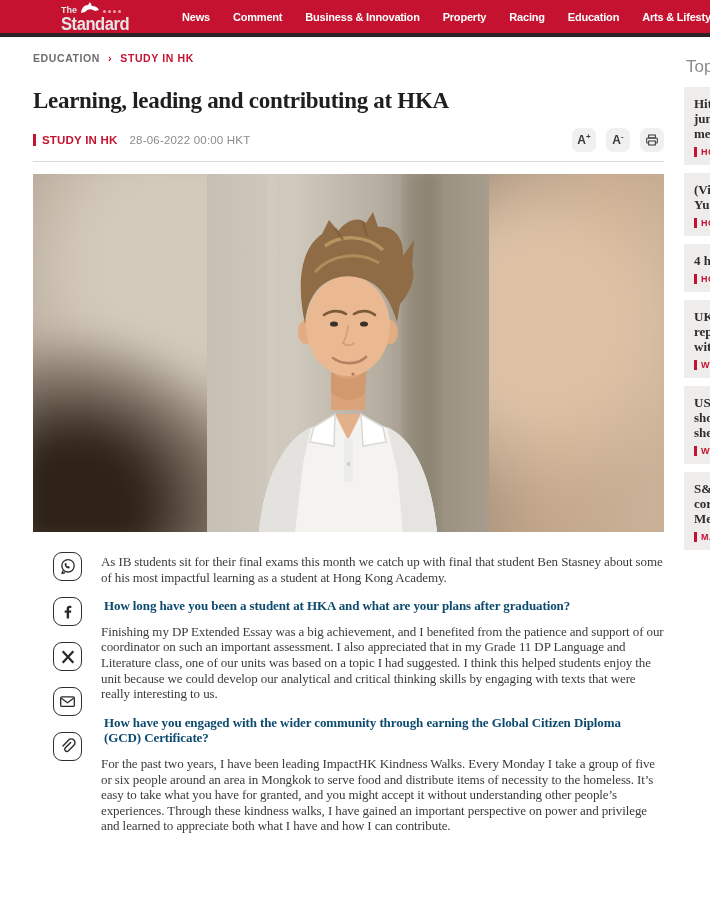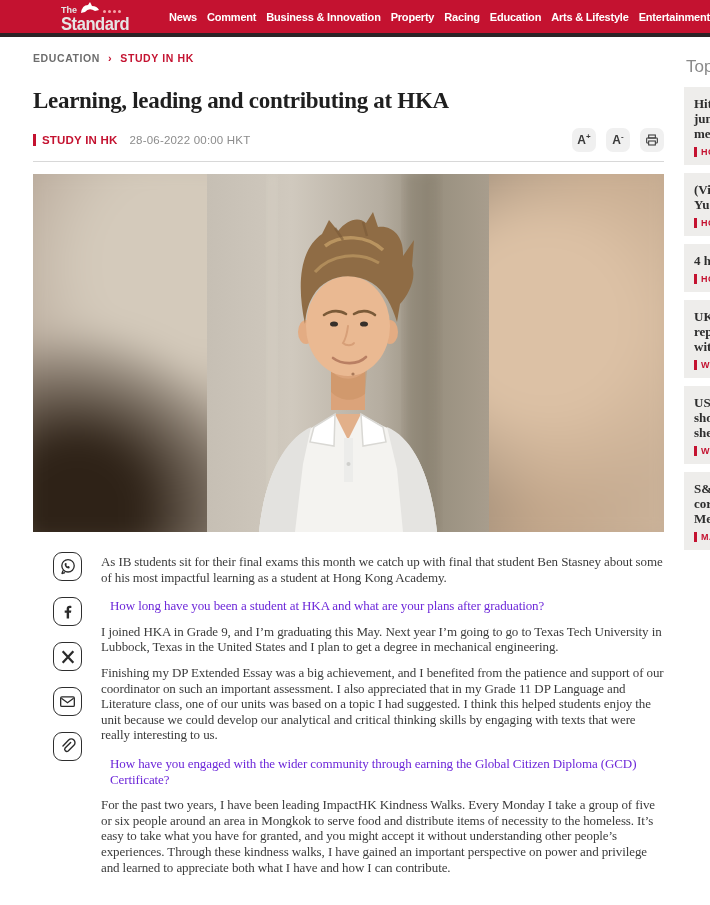--- a/index.html
+++ b/index.html
@@ -12,21 +12,21 @@
     border-bottom:4px solid #2b2326; display:flex; align-items:center; }
   .hamburger { margin-left:33px; width:17px; cursor:pointer; }
   .hamburger span { display:block; height:2px; background:#fff; margin:3px 0; border-radius:1px; }
   .logo { margin-left:28px; color:#e5e5e5; line-height:1; position:relative; width:80px; cursor:pointer; }
   .logo-top { display:flex; align-items:flex-end; gap:2px; }
   .logo-the { font-size:9px; font-weight:700; }
   .logo-dots { display:flex; gap:2px; margin-bottom:2px; }
   .logo-dots i { width:3px; height:3px; border-radius:50%; background:rgba(255,190,190,.85); }
   .logo-name { font-size:18px; font-weight:700; letter-spacing:-0.5px; transform:scaleX(.92); transform-origin:left; }
   .main-nav { display:flex; gap:10px; margin-left:34px; white-space:nowrap; }
-  .main-nav a { color:#fff; text-decoration:none; font-size:11px; font-weight:600; letter-spacing:-0.2px; }
+  .main-nav a { color:#fff; text-decoration:none; font-size:11px; font-weight:600; letter-spacing:-0.2px;margin-left:13px; }
 
   
   .main-col { margin-left:33px; width:631px; }
 
   .breadcrumb { margin-top:15px; font-size:10.5px; letter-spacing:.6px; color:#6d6d6d;
     display:flex; align-items:center; gap:8px; font-weight:600; }
   .breadcrumb .sep { color:#c41230; font-size:11px; }
   .breadcrumb .current { color:#c41230; }
 
   .article-title { margin-top:24px; font-family:"Liberation Serif", serif; font-weight:700;
@@ -61,21 +61,21 @@
   .hero-center { position:absolute; left:174px; top:0; width:282px; height:358px; }
 
   
   .article-wrap { margin-top:20px; display:flex; }
   .share-col { width:68px; flex:0 0 68px; display:flex; flex-direction:column; align-items:flex-start; padding-left:20px; }
   .share-btn { width:29px; height:29px; border:1.6px solid #2e2e2e; border-radius:9px; background:#fff;
     margin-bottom:16px; cursor:pointer; display:flex; align-items:center; justify-content:center; padding:0; }
   .text-col { width:563px; font-family:"Liberation Serif", serif; font-size:13px; line-height:15.6px;
     color:#3b3b3b; letter-spacing:-0.1px; }
   .text-col p { margin:0 0 10px; }
-  .text-col p.q { font-weight:400; color:#6d28d9; margin:13px 9px 10px; }
+  .text-col p.q { font-weight:700; color:#0c4a6e; margin:13px 3px 10px; }
   .text-col p:first-child { margin-top:2px; }
 
   
   .top-news { position:absolute; left:684px; top:57px; width:240px; }
   .tn-head { font-size:17px; color:#8a8a8a; margin-bottom:10px; padding-left:2px; }
   .tn-card { background:#eeedeb; padding:9px 10px 8px; margin-bottom:8px; cursor:pointer; }
   .tn-line { font-family:"Liberation Serif", serif; font-weight:700; font-size:13px; line-height:15px; color:#2e2e2e; }
   .tn-cat { margin-top:6px; display:flex; align-items:center; gap:4px; }
   .tn-cat .bar { width:3px; height:10px; background:#c41230; }
   .tn-cat .lbl { font-size:9px; font-weight:700; color:#c41230; letter-spacing:.4px; }
@@ -233,21 +233,20 @@
       </button>
       <button class="share-btn">
         <svg width="21" height="21" viewBox="0 0 24 24">
           <path d="M15.6 7.4 L9.3 13.7 a2.5 2.5 0 0 0 3.5 3.5 l6.5-6.5 a4.2 4.2 0 0 0-6-6 L6.8 11.3" fill="none" stroke="#2a2a2a" stroke-width="1.6" stroke-linecap="round"></path>
         </svg>
       </button>
     </div>
     <div class="text-col">
       <p>As IB students sit for their final exams this month we catch up with final that student Ben Stasney about some of his most impactful learning as a student at Hong Kong Academy.</p>
       <p class="q">How long have you been a student at HKA and what are your plans after graduation?</p>
-      <p>I joined HKA in Grade 9, and I’m graduating this May. Next year I’m going to go to Texas Tech University in Lubbock, Texas in the United States and I plan to get a degree in mechanical engineering.</p>
       <p>Finishing my DP Extended Essay was a big achievement, and I benefited from the patience and support of our coordinator on such an important assessment. I also appreciated that in my Grade 11 DP Language and Literature class, one of our units was based on a topic I had suggested. I think this helped students enjoy the unit because we could develop our analytical and critical thinking skills by engaging with texts that were really interesting to us.</p>
       <p class="q">How have you engaged with the wider community through earning the Global Citizen Diploma (GCD) Certificate?</p>
       <p>For the past two years, I have been leading ImpactHK Kindness Walks. Every Monday I take a group of five or six people around an area in Mongkok to serve food and distribute items of necessity to the homeless. It’s easy to take what you have for granted, and you might accept it without understanding other people’s experiences. Through these kindness walks, I have gained an important perspective on power and privilege and learned to appreciate both what I have and how I can contribute.</p>
 
     </div>
   </div>
 </div>
 
 <aside class="top-news">
   <div class="tn-head">Top News</div>

